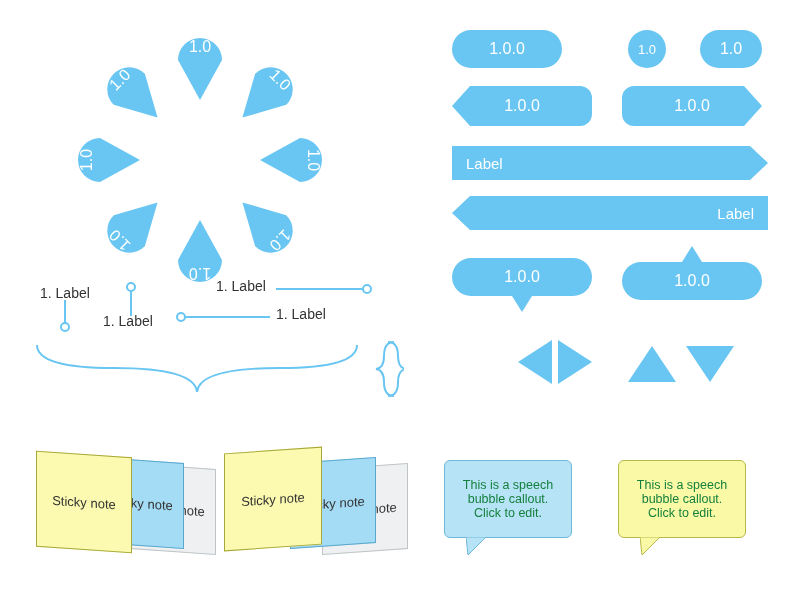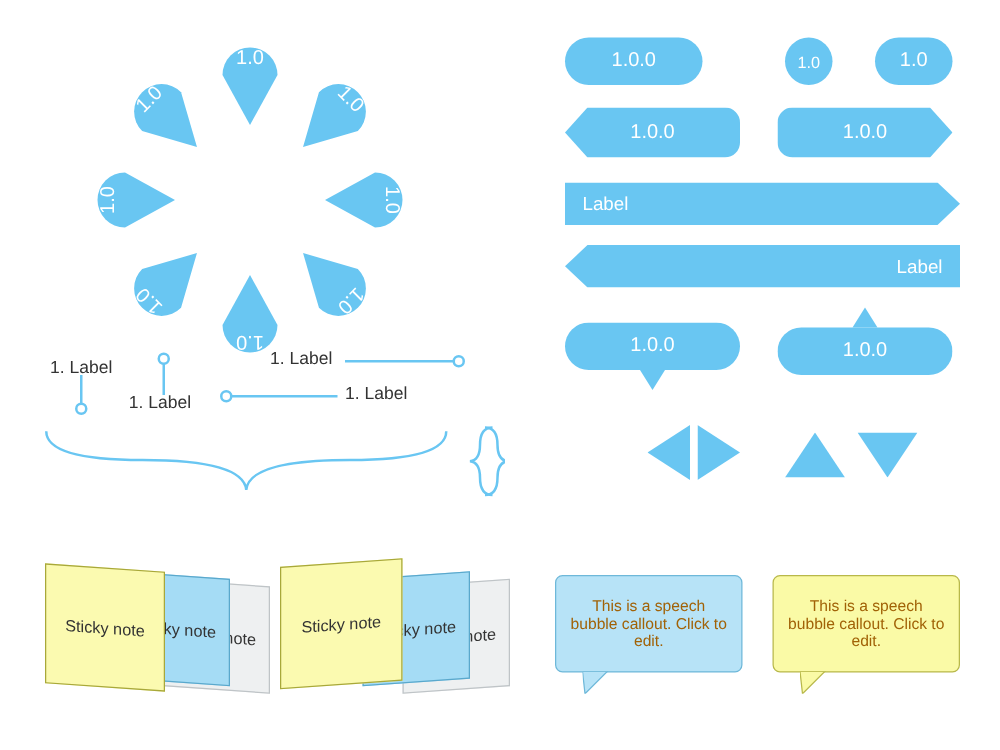--- a/index.html
+++ b/index.html
@@ -11,21 +11,21 @@
   .marker-label { font-size: 14px; color: #333; }
   .pin { width: 2px; height: 24px; background: #69c6f2; position: absolute; }
   .pin-dot { width: 10px; height: 10px; border-radius: 50%; background: #fff; border: 2px solid #69c6f2; position: absolute; }
   .hline { height: 2px; background: #69c6f2; position: absolute; }
   .badge { background: #69c6f2; color: #fff; display: flex; align-items: center; justify-content: center; font-size: 16px; }
   .rounded { border-radius: 999px; }
   .sticky { position: absolute; width: 86px; height: 86px; display:flex; align-items:center; justify-content:center; font-size:13px; color:#333; text-align:center; padding:8px; }
   .sticky-yellow { background:#fbfab0; border:1px solid #a8a83a; }
   .sticky-blue { background:#a5dcf5; border:1px solid #5aa8cc; }
   .sticky-grey { background:#eef0f1; border:1px solid #bfc4c7; }
-  .speech { position:absolute; width:150px; height:78px; border-radius:6px; display:flex; align-items:center; justify-content:center; text-align:center; font-size:12.5px; padding:10px; color:#a16207; }
+  .speech { position:absolute; width:128px; height:78px; border-radius:6px; display:flex; align-items:center; justify-content:center; text-align:center; font-size:12.5px; padding:10px; color:#15803d; }
   .speech-blue { background:#b7e3f7; border:1px solid #6eb8d9; }
   .speech-yellow { background:#fafaa6; border:1px solid #b8b84a; }
 </style>
 </head>
 <body>
 
 <div class="abs" style="left:60px; top:20px; width:280px; height:280px;">
 
   <div class="petal" style="left:110px; top:0; transform:rotate(0deg); transform-origin:50% 100%;">
     <svg viewBox="0 0 60 80">

